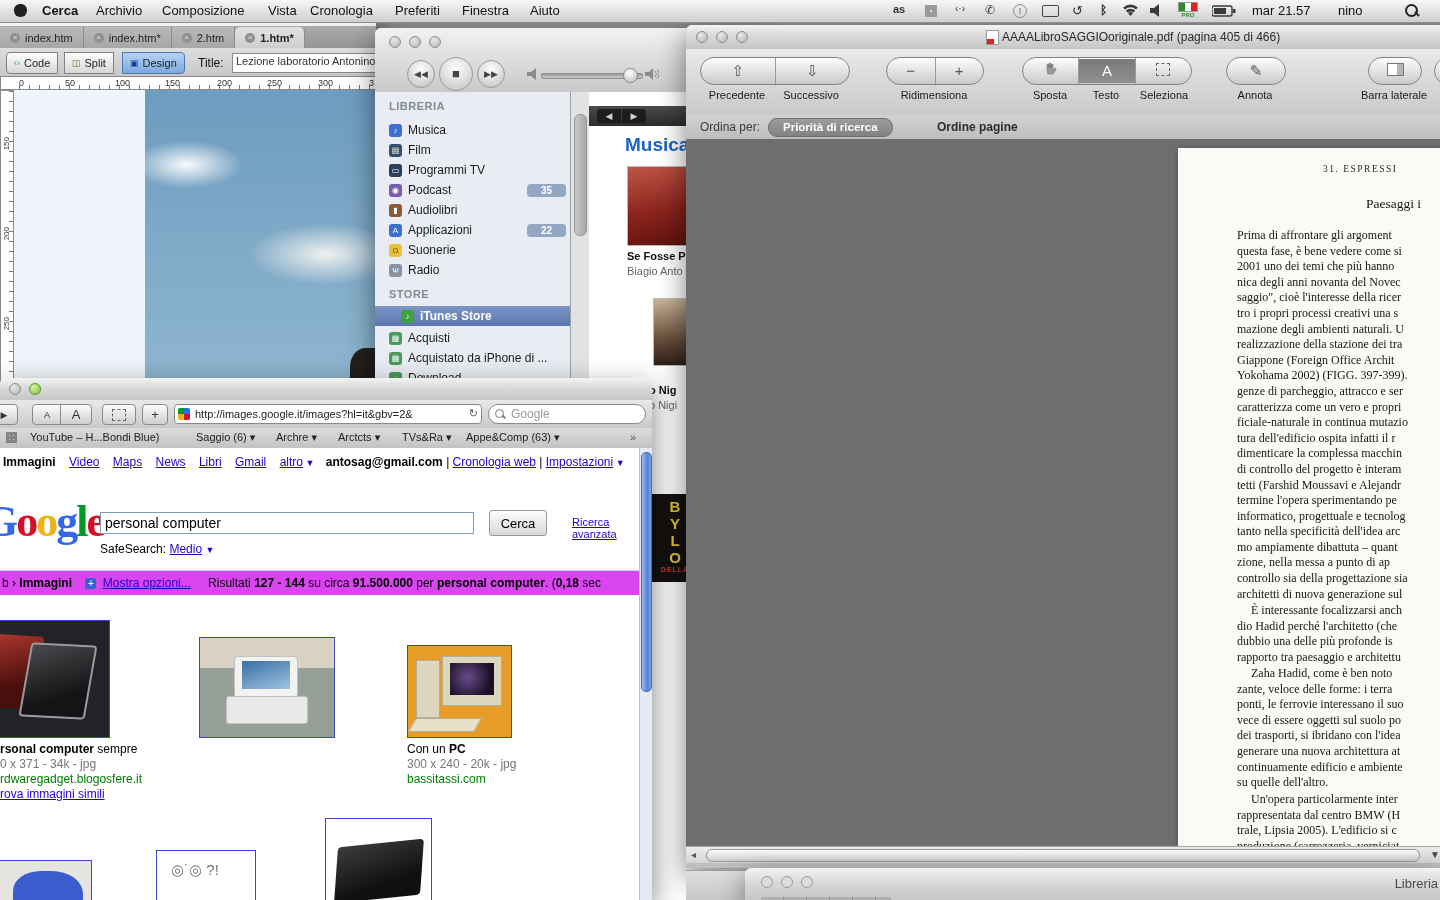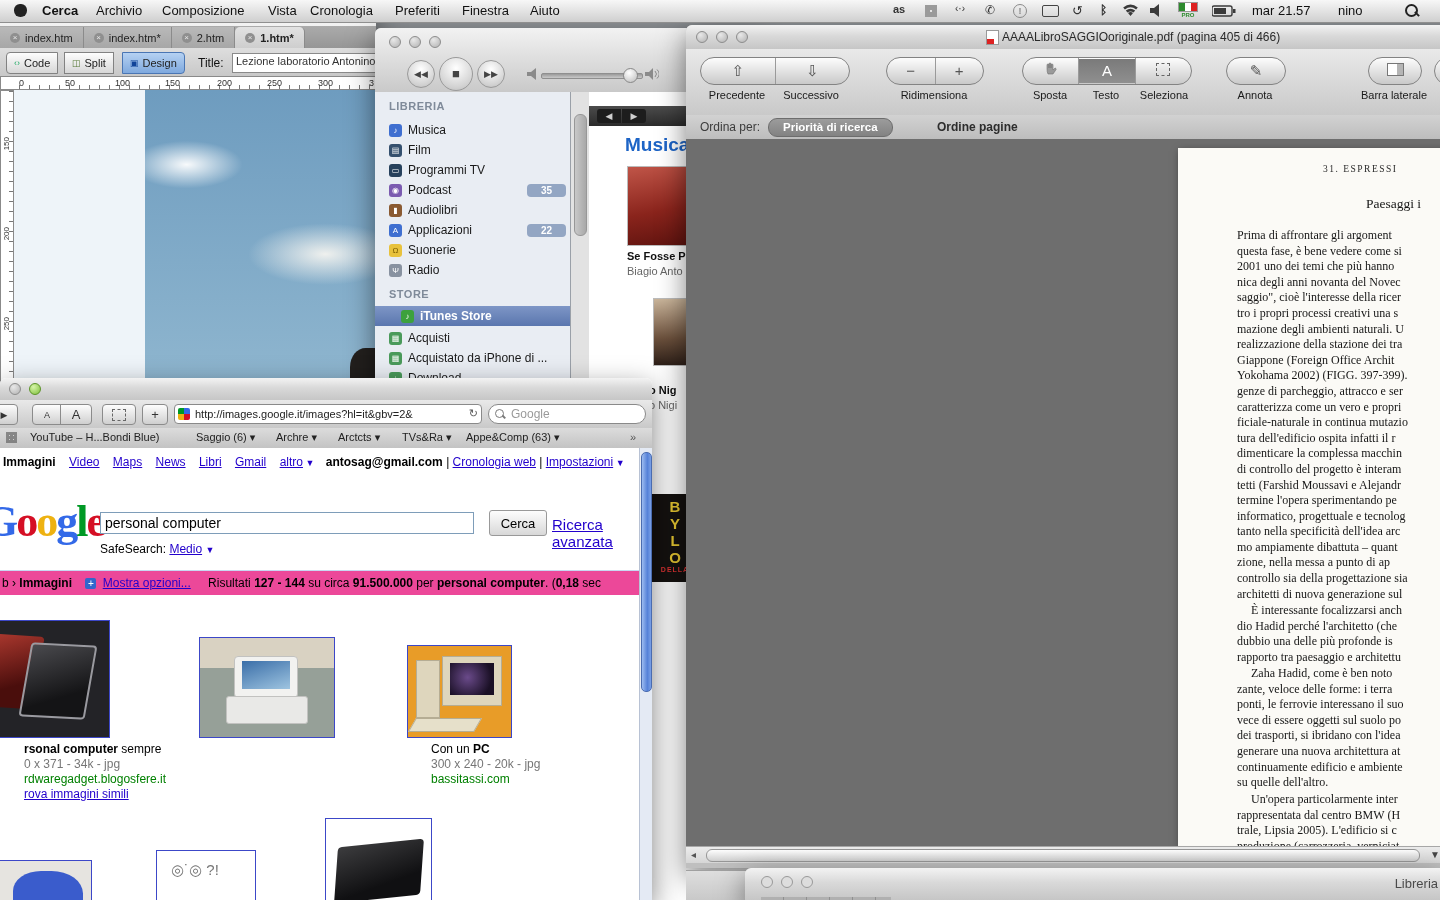--- a/index.html
+++ b/index.html
@@ -37,21 +37,21 @@
   .it-ic{width:13px;height:13px;border-radius:3px;color:#fff;font-size:8px;line-height:13px;text-align:center;flex:0 0 13px;}
   .badge{margin-left:auto;background:#93a6c3;color:#fff;font-size:10px;font-weight:bold;border-radius:4px;padding:1px 14px;}
   .playbtn{position:absolute;border-radius:50%;background:radial-gradient(circle at 50% 32%,#ffffff,#d2d2d2 70%,#b8b8b8);border:1px solid #9a9a9a;color:#444;text-align:center;}
   
   .sf-btn{height:19px;border:1px solid #8b8b8b;border-radius:4px;background:linear-gradient(#fdfdfd,#cfcfcf);display:inline-flex;align-items:center;justify-content:center;color:#333;}
   .bk{font-size:11px;color:#222;white-space:nowrap;}
   .glink{color:#2200cc;text-decoration:underline;}
   .greenurl{color:#008000;}
   .gray6{color:#767676;}
   .thumb{position:absolute;border:1px solid #3c47c8;box-sizing:border-box;overflow:hidden;}
-  .gcap{font-size:12px;line-height:15px;color:#000;margin-left:24px;}
+  .gcap{font-size:12px;line-height:15px;color:#000;}
   .logoG{font-family:"Liberation Serif",serif;font-weight:bold;font-size:44px;letter-spacing:-2px;}
   
   .caps{position:absolute;height:26px;border:1px solid #838383;border-radius:14px;background:linear-gradient(#fdfdfd,#c9c9c9);display:flex;align-items:center;overflow:hidden;}
   .caps .half{flex:1;text-align:center;color:#555;font-size:15px;line-height:24px;}
   .caps .divline{width:1px;align-self:stretch;background:#9a9a9a;}
   .caps .pressed{background:linear-gradient(#7a7a7a,#8f8f8f);color:#fff;}
   .pdf-lb{position:absolute;font-size:11px;color:#1a1a1a;text-align:center;}
   .page{position:absolute;background:#fbfaf6;box-shadow:2px 3px 8px rgba(0,0,0,.5);}
   .serif{font-family:"Liberation Serif",serif;}
   .bookbody{white-space:pre-line;font-size:12px;line-height:15.6px;color:#161616;text-align:left;}
@@ -287,27 +287,27 @@
         <span> | </span>
         <a class="glink">Cronologia web</a>
         <span> | </span>
         <a class="glink">Impostazioni</a><span style="color:#2200cc;font-size:9px;"> ▼</span>
       </div>
       <div class="logoG abs" style="left:-16px;top:48px;">
         <span style="color:#3369e8;">G</span><span style="color:#d50f25;">o</span><span style="color:#eeb211;">o</span><span style="color:#3369e8;">g</span><span style="color:#009925;">l</span><span style="color:#d50f25;">e</span>
       </div>
       <input class="abs" style="left: 100px; top: 64px; width: 374px; height: 22px; border: 1px solid rgb(126, 157, 185); font-size: 14px; padding: 0px 4px; font-family: &quot;Liberation Sans&quot;, sans-serif; box-sizing: border-box;" value="personal computer">
       <button class="abs" style="left:489px;top:62px;width:58px;height:26px;font-size:13px;background:linear-gradient(#fdfdfd,#d8d8d8);border:1px solid #999;border-radius:3px;font-family:'Liberation Sans',sans-serif;">Cerca</button>
-      <a class="glink abs" style="left:524px;top:68px;font-size:15px;padding-left:28px;">Ricerca avanzata</a>
+      <a class="glink abs" style="left:544px;top:68px;font-size:11px;padding-left:28px;">Ricerca avanzata</a>
       <div class="abs" style="left:100px;top:94px;font-size:12px;">
         <span>SafeSearch:</span>
         <a class="glink">Medio</a>
         <span style="color:#2200cc;font-size:9px;">▼</span>
       </div>
-      <div class="abs" style="left:0;top:122px;width:652px;height:24px;background:#ec4899;border-top:1px solid #c9d7f1;font-size:12px;line-height:24px;white-space:nowrap;overflow:hidden;">
+      <div class="abs" style="left:0;top:122px;width:652px;height:24px;background:#d946ef;border-top:1px solid #c9d7f1;font-size:12px;line-height:24px;white-space:nowrap;overflow:hidden;">
         <span style="margin-left:2px;"><span>b › </span><b>Immagini</b></span>
         <span style="display:inline-block;width:11px;height:11px;background:#36c;color:#fff;font-size:10px;line-height:11px;text-align:center;border-radius:2px;vertical-align:middle;margin:0 3px 0 10px;">+</span>
         <a class="glink">Mostra opzioni...</a>
         <span style="margin-left:14px;"><span>Risultati </span><b>127 - 144</b><span> su circa </span><b>91.500.000</b><span> per </span><b>personal computer</b><span>. (</span><b>0,18</b><span> sec</span></span>
       </div>
 
       <div class="thumb t1" style="left:-32px;top:172px;width:142px;height:118px;"></div>
       <div class="gcap abs" style="left:0;top:294px;">
         <div><b>rsonal computer</b><span> sempre</span></div>
         <div class="gray6">0 x 371 - 34k - jpg</div>

